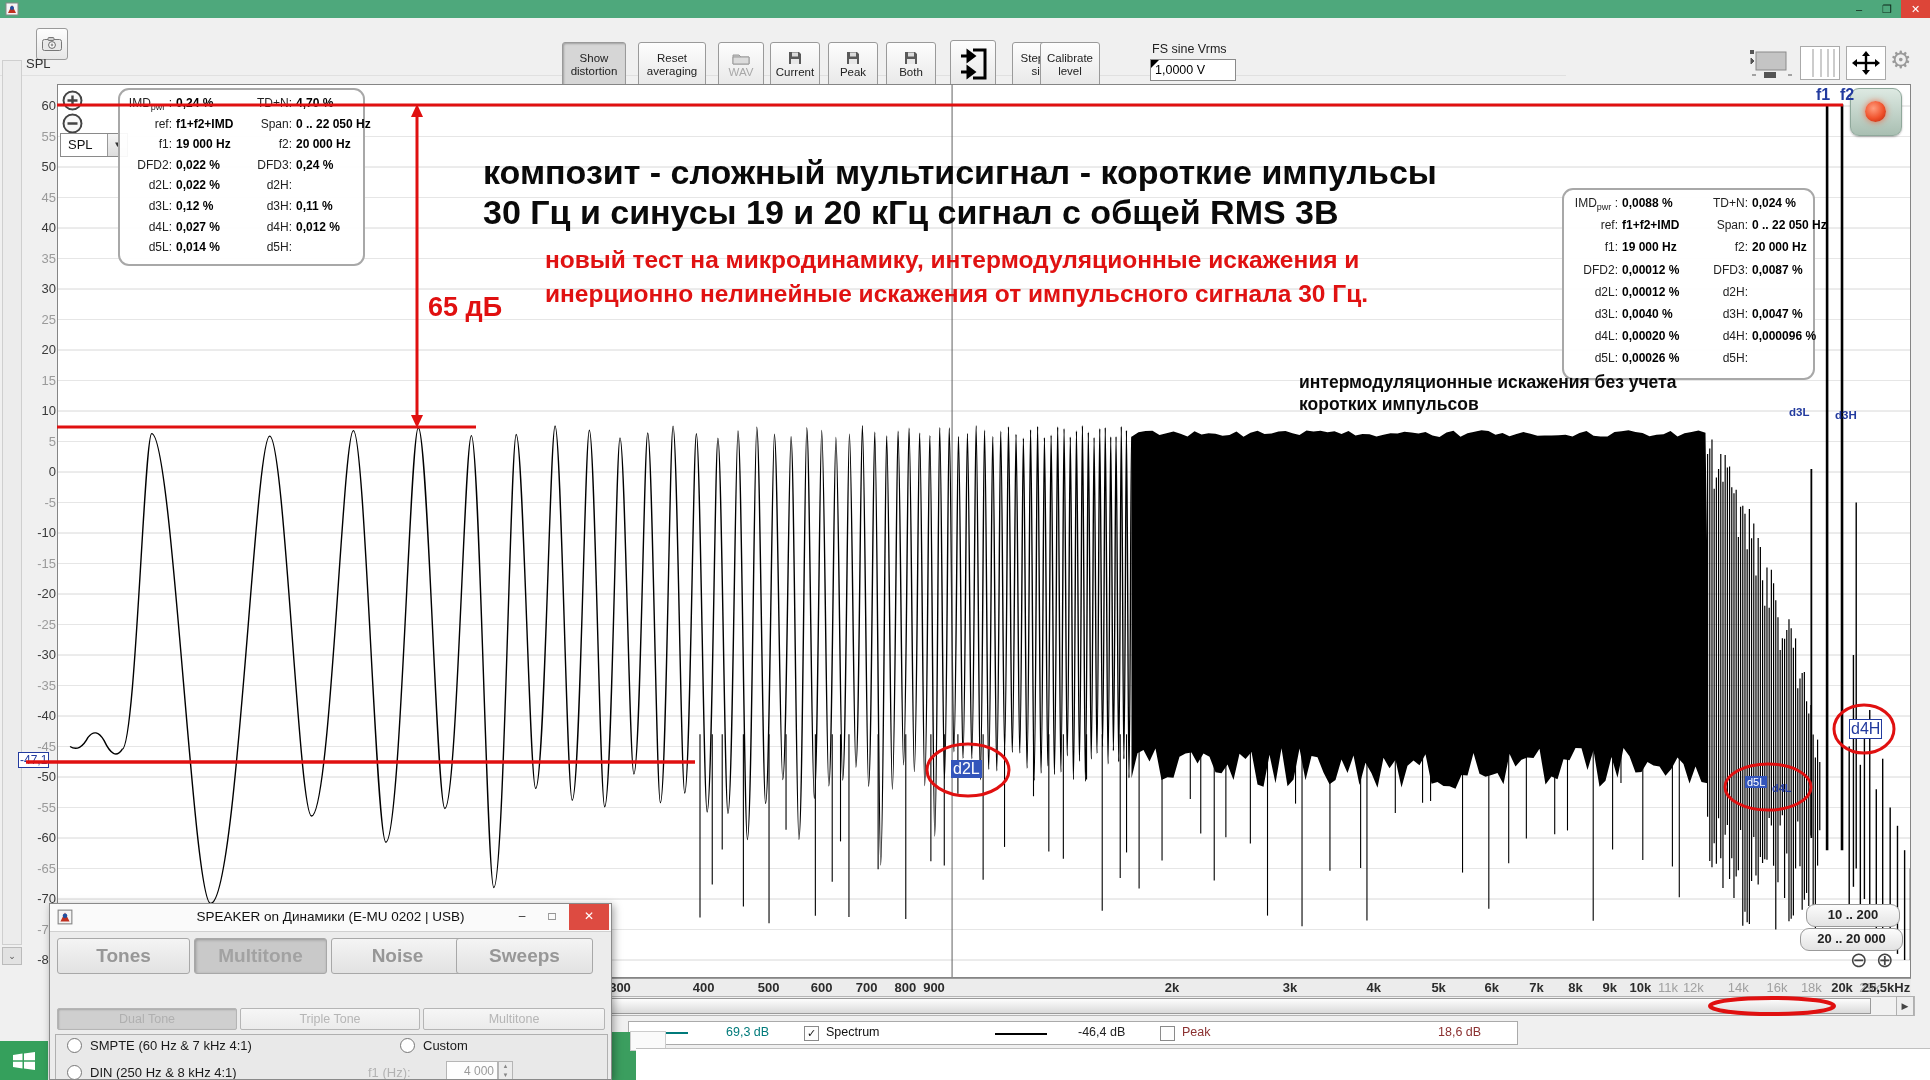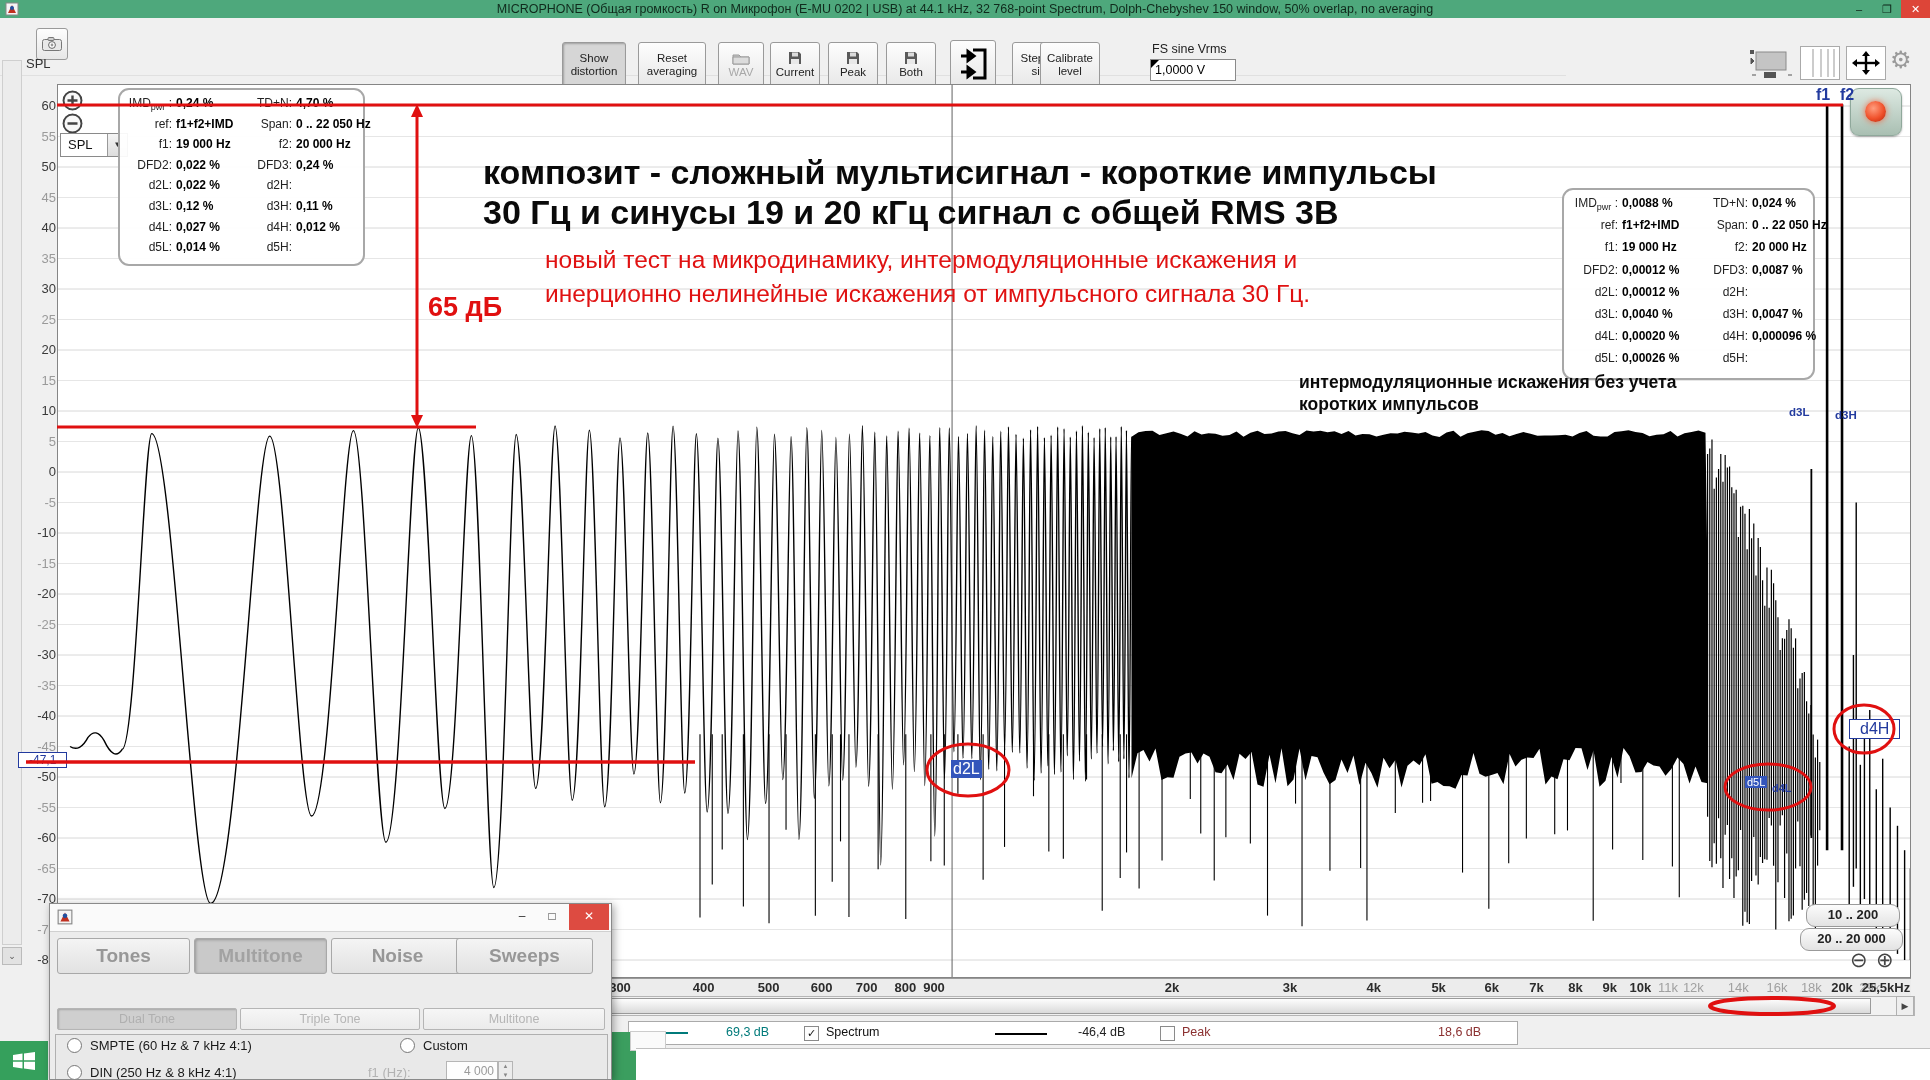--- a/index.html
+++ b/index.html
@@ -50,25 +50,25 @@
   .lvlbox .big{font-size:21px;font-weight:bold;color:#000;line-height:22px;}
   .lvlbox .sm{font-size:11px;font-weight:bold;color:#222;line-height:12.5px;}
   .imd-panel{background:rgba(255,255,255,.93);border:2px solid #a8a8a8;border-radius:11px;box-sizing:border-box;padding:6px 6px;}
   .imd-row{display:grid;font-size:12px;color:#222;align-items:baseline;}
   #imd-left .imd-row{grid-template-columns:50px 78px 42px auto;height:20.6px;}
   #imd-right .imd-row{grid-template-columns:52px 84px 46px auto;height:22.2px;}
   .imd-row .lab{text-align:right;padding-right:4px;white-space:nowrap;}
   .imd-row .val{font-weight:bold;color:#000;white-space:nowrap;}
   sub{font-size:9px;}
   .ann-black{font-size:34px;font-weight:bold;color:#0a0a0a;white-space:nowrap;}
-  .ann-red{font-size:24.5px;font-weight:normal;color:#e01212;white-space:nowrap;}
+  .ann-red{font-size:24.5px;font-weight:bold;color:#e01212;white-space:nowrap;}
   .ann-note{font-size:17.5px;font-weight:bold;color:#0a0a0a;white-space:nowrap;}
   .lbl53{left:428px;top:292px;font-size:27px;font-weight:bold;color:#e01010;}
   .mark{position:absolute;font-size:16px;font-weight:bold;color:#223a9e;white-space:nowrap;}
-  .mark.boxed{background:#fff;border:1px solid #223a9e;padding:0 10px;font-weight:normal;}
+  .mark.boxed{background:#fff;border:1px solid #223a9e;padding:0 1px;font-weight:normal;}
   .mark.filled{background:#3355bb;color:#fff;padding:0 2px;font-weight:normal;}
   .rangebtn{background:linear-gradient(#fcfcfc,#e3e3e3);border:1px solid #9a9a9a;border-radius:9px;
             font-size:13px;font-weight:bold;color:#222;text-align:center;}
   
   .hscroll{left:57px;top:996px;width:1858px;height:20px;background:#f1f1f1;border:1px solid #b5b5b5;box-sizing:border-box;}
   .hthumb{left:59px;top:998px;width:1812px;height:16px;background:linear-gradient(#fdfdfd,#dadada);border:1px solid #9a9a9a;box-sizing:border-box;}
   .harrow{left:1896px;top:996px;width:18px;height:20px;background:#eee;border:1px solid #b0b0b0;box-sizing:border-box;
           font-size:9px;color:#444;text-align:center;line-height:18px;}
   
   .legend{left:628px;top:1021px;width:890px;height:24px;background:#fff;border:1px solid #aaa;box-sizing:border-box;}
@@ -108,21 +108,20 @@
 <body>
 
 <div id="screen">
 
   <div class="abs titlebar">
     <svg class="abs" style="left:5px;top:2px" width="14" height="14" viewBox="0 0 14 14">
       <rect x="1" y="1" width="12" height="12" fill="#f4f4f4" stroke="#888" stroke-width="1"></rect>
       <path d="M3 11 L7 3 L11 11 Z" fill="#c03020"></path>
         <circle cx="7" cy="6" r="2" fill="#2050a0"></circle>
     </svg>
-    <div class="title">MICROPHONE (Общая громкость) R on Микрофон (E-MU 0202 | USB) at 44.1 kHz, 32 768-point Spectrum, Dolph-Chebyshev 150 window, 50% overlap, no averaging</div>
     <div class="winbtn" style="left:1845px">–</div>
     <div class="winbtn" style="left:1873px">❐</div>
     <div class="winbtn close" style="left:1901px">✕</div>
   </div>
 
   <div class="abs toolbar">
     <div class="tbtn" style="left:36px;top:10px;width:30px;height:30px">
       <svg width="20" height="14" viewBox="0 0 20 14">
         <rect x="0.5" y="2.5" width="19" height="11" rx="2" fill="#e8e8e8" stroke="#777"></rect>
         <rect x="6" y="0.5" width="6" height="3" rx="1" fill="#ccc" stroke="#777"></rect>
@@ -619,20 +618,21 @@
     </svg>
   </div>
 
   <div class="abs speaker">
     <div class="sp-title">
       <svg class="abs" style="left:7px;top:5px" width="16" height="16" viewBox="0 0 14 14">
         <rect x="1" y="1" width="12" height="12" fill="#f4f4f4" stroke="#888" stroke-width="1"></rect>
         <path d="M3 11 L7 3 L11 11 Z" fill="#c03020"></path>
           <circle cx="7" cy="6" r="2" fill="#2050a0"></circle>
       </svg>
+      <div class="t">SPEAKER on Динамики (E-MU 0202 | USB)</div>
       <div class="sp-btn" style="right:74px">–</div>
       <div class="sp-btn" style="right:44px">□</div>
       <div class="sp-btn close" style="right:2px">✕</div>
     </div>
     <div class="sp-tab" style="left:7px;top:34px;width:133px">Tones</div>
     <div class="sp-tab pressed" style="left:144px;top:34px;width:133px">Multitone</div>
     <div class="sp-tab" style="left:281px;top:34px;width:133px">Noise</div>
     <div class="sp-tab" style="left:406px;top:34px;width:137px">Sweeps</div>
     <div class="sp-sub pressed" style="left:7px;top:104px;width:180px">Dual Tone</div>
     <div class="sp-sub" style="left:190px;top:104px;width:180px">Triple Tone</div>

